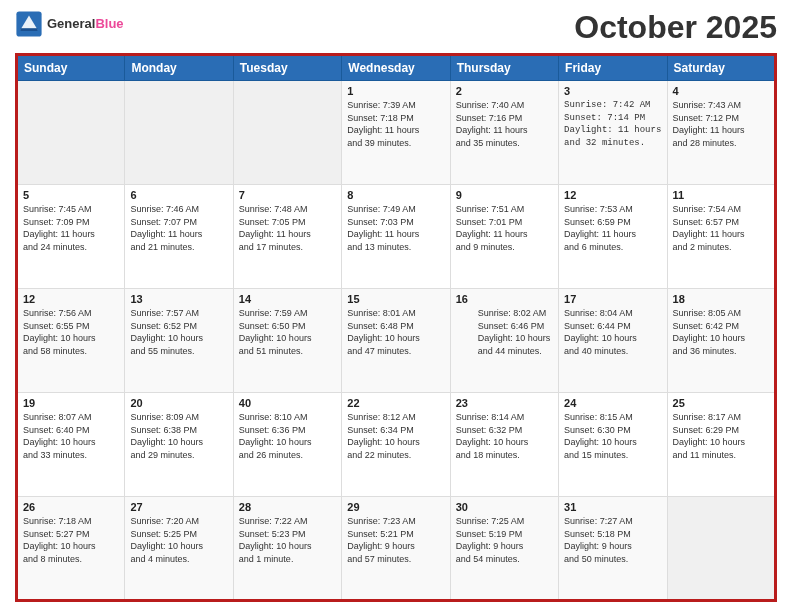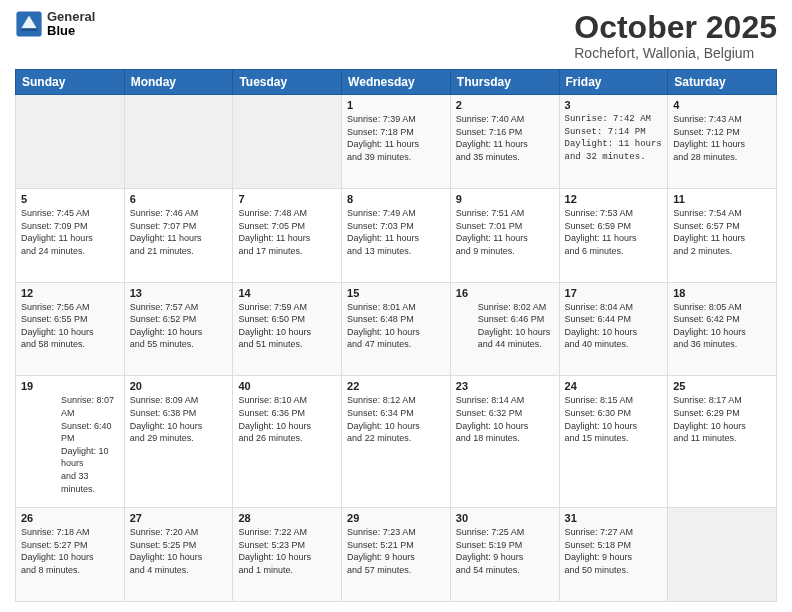--- a/index.html
+++ b/index.html
@@ -23,47 +23,47 @@
       align-items: flex-start;
       margin-bottom: 8px;
     }
     .logo {
       display: flex;
       align-items: center;
       gap: 4px;
     }
     .logo-text {
       display: flex;
-      flex-direction: column;
+      flex-direction: row;
       font-size: 13px;
       font-weight: bold;
       line-height: 1.1;
     }
     .logo-text .general { color: #333; }
-    .logo-text .blue { color: #000000; }
+    .logo-text .blue { color: #ec4899; }
     .logo-icon {
       width: 28px;
       height: 28px;
     }
     .title-block {
       text-align: left;
     }
     .month-title {
       font-size: 32px;
       font-weight: bold;
       color: #333;
       line-height: 1.1;
     }
     .location {
       font-size: 14px;
       color: #555;
     }
     .calendar {
       flex: 1;
-      border: 1px solid #b91c1c;
+      border: 3px solid #b91c1c;
       border-collapse: collapse;
       width: 100%;
       table-layout: fixed;
     }
     .calendar th {
       background-color: #2a6db5;
       color: white;
       text-align: left;
       padding: 5px 6px;
       font-size: 12px;
@@ -110,21 +110,20 @@
         <polygon points="20,8 32,28 8,28" fill="white" opacity="0.9"></polygon>
         <rect x="8" y="26" width="24" height="4" fill="#1a5090"></rect>
       </svg>
       <div class="logo-text">
         <span class="general">General</span>
         <span class="blue">Blue</span>
       </div>
     </div>
     <div class="title-block">
       <div class="month-title">October 2025</div>
-      <div class="location">Rochefort, Wallonia, Belgium</div>
     </div>
   </div>
 
   <table class="calendar">
     <thead>
       <tr>
       <th>Sunday</th>
           <th>Monday</th>
           <th>Tuesday</th>
           <th>Wednesday</th>
@@ -265,21 +264,21 @@
             <div class="day-number">18</div>
             <div class="day-info" style="white-space: pre-line;">Sunrise: 8:05 AM
 Sunset: 6:42 PM
 Daylight: 10 hours
 and 36 minutes.</div>
           </td>
         </tr>
         <tr>
           <td>
             <div class="day-number">19</div>
-            <div class="day-info" style="white-space: pre-line; margin-left: 40px;">Sunrise: 8:07 AM
+            <div class="day-info" style="white-space: pre-line;">Sunrise: 8:07 AM
 Sunset: 6:40 PM
 Daylight: 10 hours
 and 33 minutes.</div>
           </td>
           <td>
             <div class="day-number">20</div>
             <div class="day-info" style="white-space: pre-line;">Sunrise: 8:09 AM
 Sunset: 6:38 PM
 Daylight: 10 hours
 and 29 minutes.</div>

